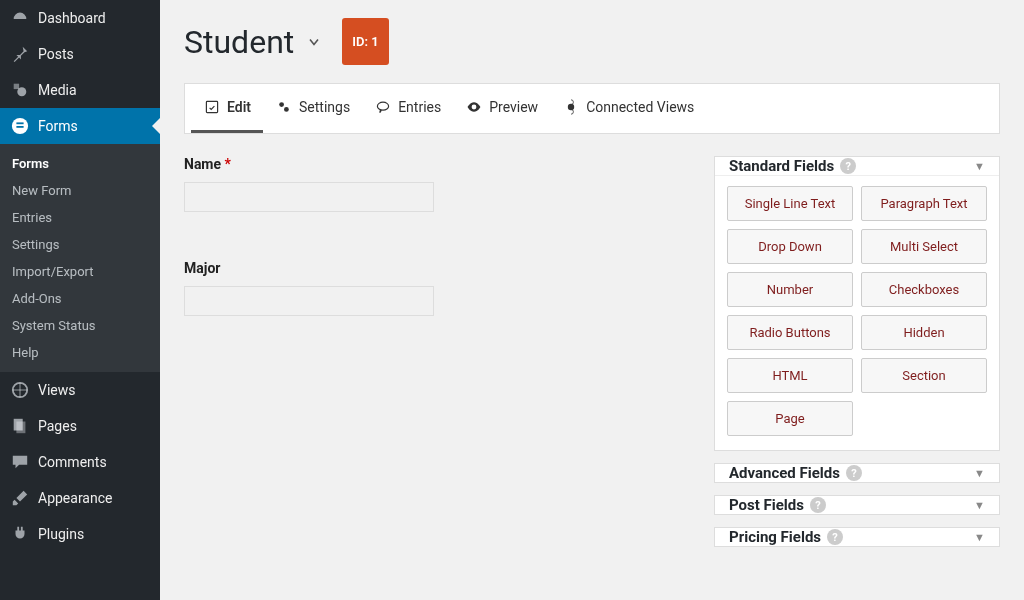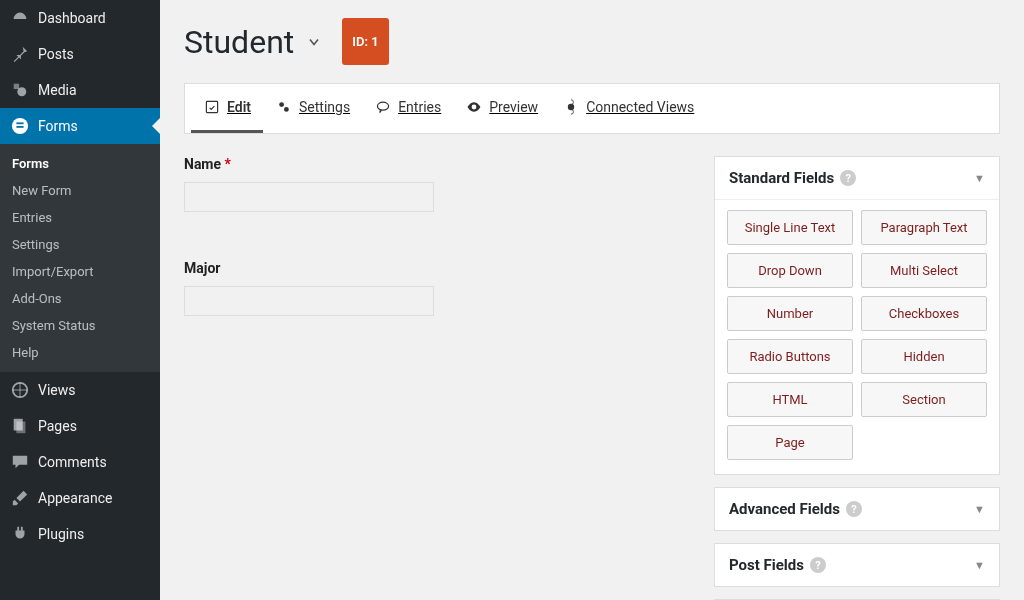--- a/index.html
+++ b/index.html
@@ -16,38 +16,38 @@
 .submenu-item { padding: 6px 12px; color: rgba(240,245,250,0.7); font-size: 13px; cursor: pointer; }
 .submenu-item.current { color: #fff; font-weight: 600; }
 
 
 .main { flex: 1; padding: 18px 24px 0 24px; overflow-y: auto; }
 .header-row { display: flex; align-items: center; margin-bottom: 18px; }
 .page-title { font-size: 32px; font-weight: 400; color: #23282d; margin-right: 12px; }
 .title-caret { font-size: 18px; color: #555; margin-right: 20px; cursor:pointer;}
 .id-badge { background: #d54e21; color: #fff; font-size: 13px; font-weight: 600; padding: 16px 10px; border-radius: 3px; }
 
-.tabs-bar { background: #fff; border: 1px solid #ddd; display: flex; align-items: center; padding: 0 6px; text-decoration: underline; }
+.tabs-bar { background: #fff; border: 1px solid #ddd; display: flex; align-items: center; padding: 0 6px; }
 .tab { display: flex; align-items: center; padding: 14px 12px; font-size: 14px; color: #333; cursor: pointer; border-bottom: 3px solid transparent; }
 .tab.active { border-bottom-color: #555; font-weight:600;}
 .tab .icon { width: 18px; height: 18px; margin-right: 6px; display: flex; align-items: center; justify-content: center; }
 
 .body-row { display: flex; margin-top: 22px; gap: 20px; }
 .form-col { flex: 1; }
 .side-col { width: 286px; flex-shrink: 0; }
 
 .field-block { margin-bottom: 48px; }
 .field-label { font-size: 14px; font-weight: 700; color: #222; margin-bottom: 10px; display:block;}
 .req { color: #c00; }
 .text-input { width: 250px; height: 30px; background: #f1f1f1; border: 1px solid #ddd; }
 .radio-row { display: flex; align-items: center; margin: 8px 0 8px 6px; font-size: 14px; color: #333; }
 .radio-dot { width: 14px; height: 14px; border: 1px solid #bbb; border-radius: 50%; background:#fff; margin-right: 10px; }
 
 .panel { background: #fff; border: 1px solid #ddd; margin-bottom: 12px; }
-.panel-header { padding: 12px 14px; font-size: 15px; font-weight: 700; color: #23282d; display: flex; align-items: center; justify-content: space-between; cursor:pointer;}
+.panel-header { padding: 0 14px; font-size: 15px; font-weight: 700; color: #23282d; display: flex; align-items: center; justify-content: space-between; cursor:pointer;}
 .panel-header .help { width:16px; height:16px; border-radius:50%; background:#ccc; color:#fff; font-size:11px; display:inline-flex; align-items:center; justify-content:center; margin-left:6px; font-weight:700;}
 .panel-caret { color:#888; font-size:11px;}
 .panel-title-wrap{display:flex;align-items:center;}
 .panel-body { padding: 10px 12px 14px 12px; display: flex; flex-wrap: wrap; gap: 8px; border-top:1px solid #eee;}
 .field-btn { width: calc(50% - 4px); background: #f7f7f7; border: 1px solid #ccc; color: #7f1d1d; font-size: 13px; padding: 9px 4px; text-align: center; cursor: pointer; border-radius:2px;}
 .field-btn.full { width: calc(50% - 4px); }
 
 svg{display:block;}
 </style>
 </head>

